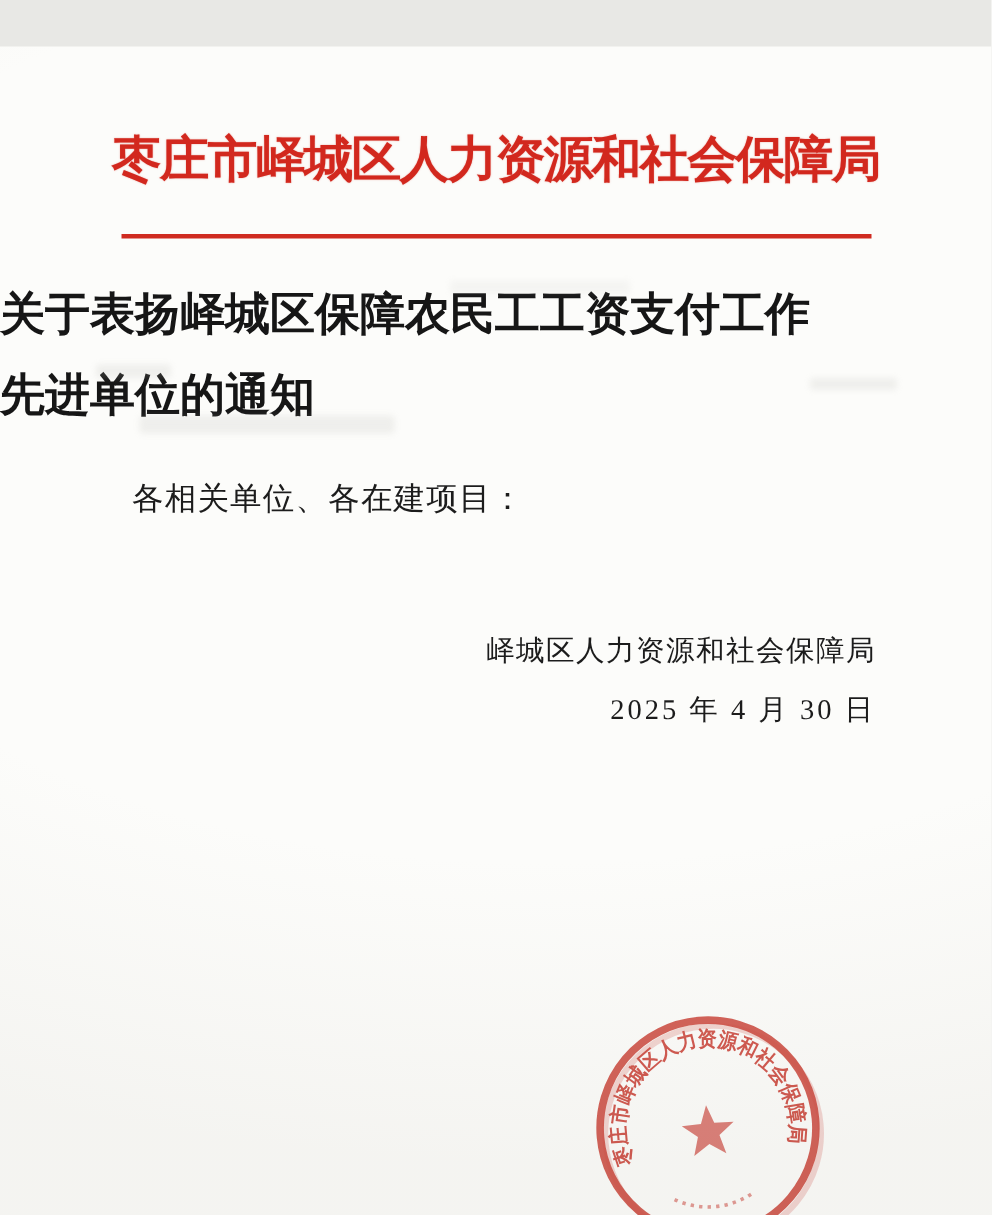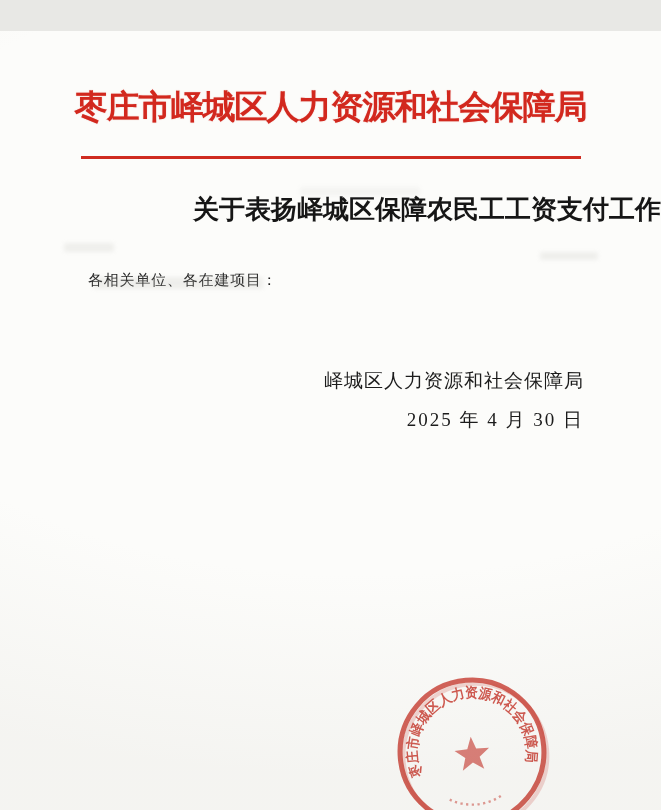--- a/index.html
+++ b/index.html
@@ -44,33 +44,34 @@
   }
   .red-rule{
     width:500px;
     height:3px;
     margin:25px auto 0 auto;
     background:#cf2b20;
     border:none;
   }
   .doc-title{
     margin:24px 0 0 0;
-    text-align:right;
+    text-align:left;
     font-weight:bold;
-    font-size:26px;
+    font-size:30px;
     line-height:54px;
     color:#161616;
   }
   .body-text{
     margin:25px 76px 0 88px;
-    font-size:15px;
+    font-size:21px;
     line-height:37.8px;
     letter-spacing:0.8px;
     text-align:justify;
     color:#1c1c1c;
+    font-family:Liberation Mono, monospace;
   }
   .body-text p{margin:0;}
   .body-text p.indent{text-indent:2em;}
   .sig-block{
     margin:66px 77px 0 0;
     text-align:right;
     font-size:19px;
     line-height:30px;
     letter-spacing:1px;
     color:#1c1c1c;
@@ -93,20 +94,21 @@
   <div class="ghost g1"></div>
   <div class="ghost g2"></div>
   <div class="ghost g3"></div>
   <div class="ghost g4"></div>
 
   <h1 class="org-header">枣庄市峄城区人力资源和社会保障局</h1>
   <hr class="red-rule">
 
   <h2 class="doc-title">
     <span>关于表扬峄城区保障农民工工资支付工作</span><br>
+    <span>先进单位的通知</span>
   </h2>
 
   <div class="body-text">
     <p>各相关单位、各在建项目：</p>
   </div>
 
   <div class="sig-block">
     <div>峄城区人力资源和社会保障局</div>
     <div class="sig-date">2025 年 4 月 30 日</div>
   </div>

